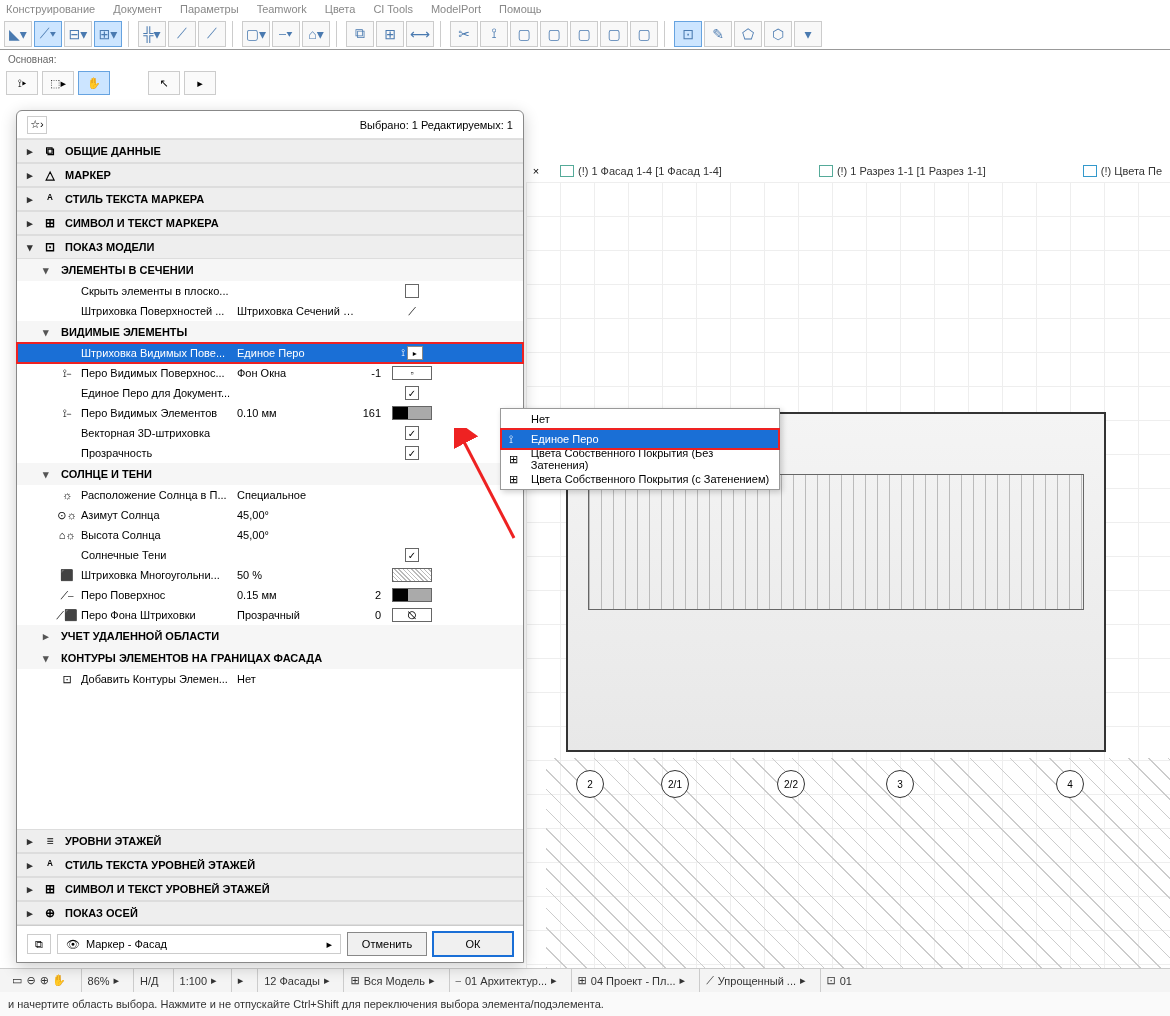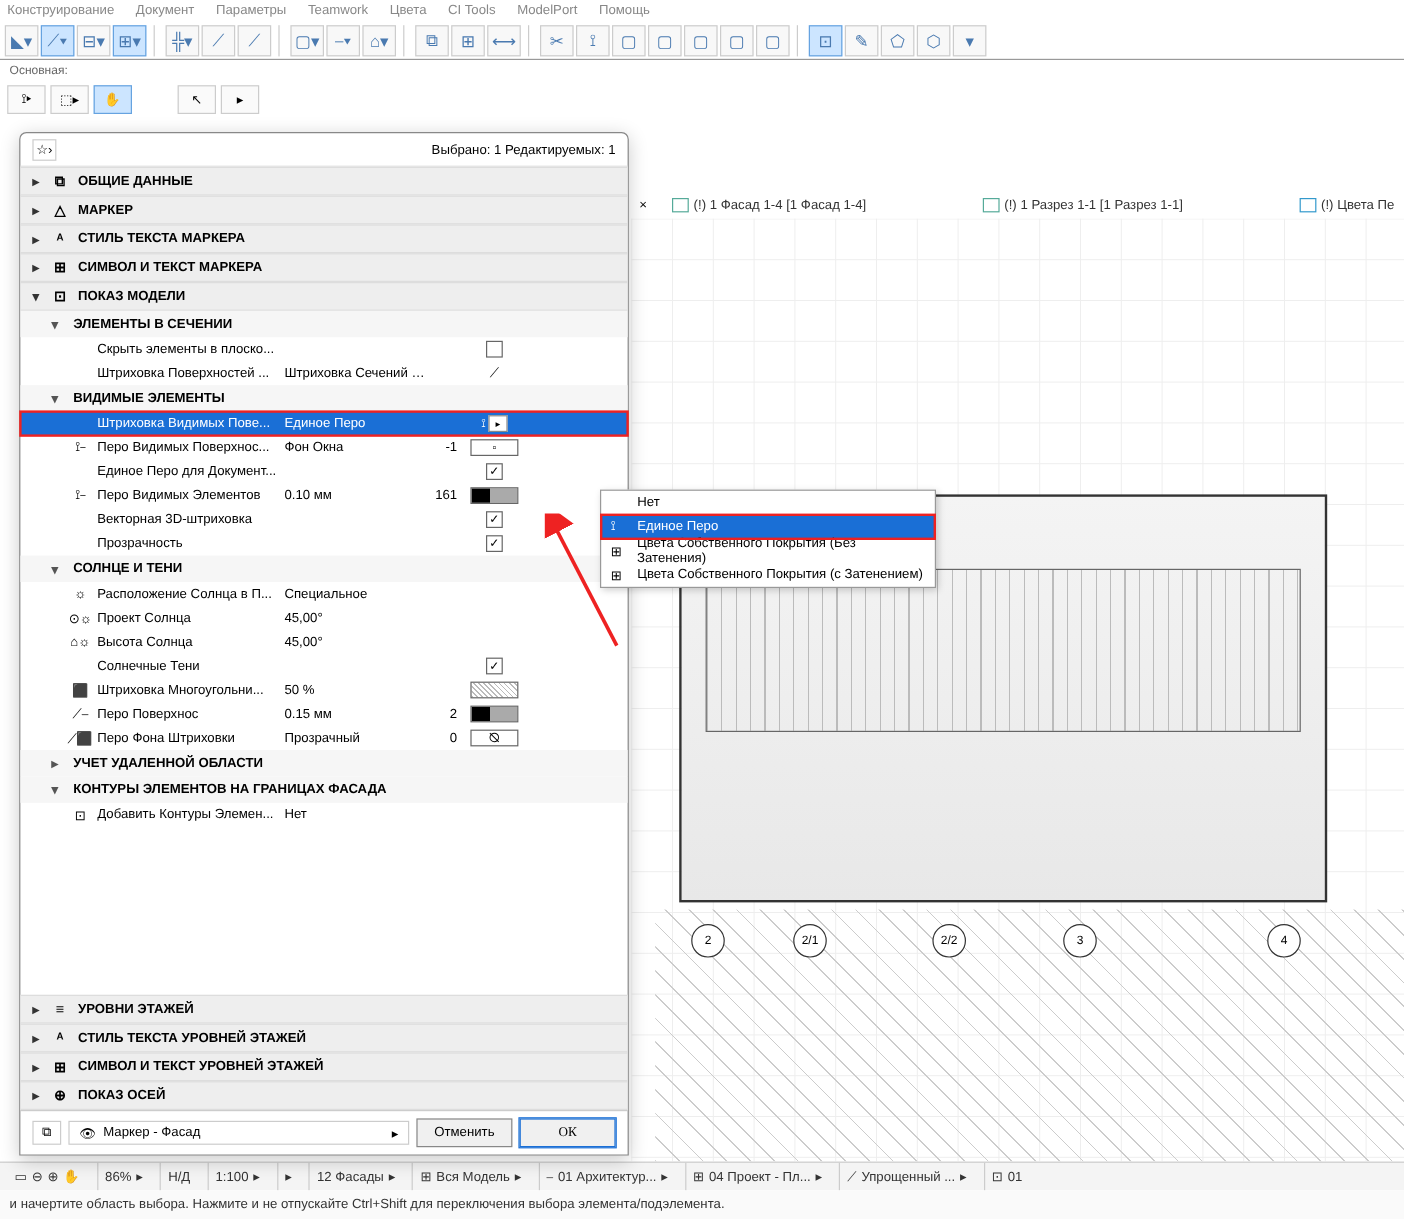--- a/index.html
+++ b/index.html
@@ -63,21 +63,21 @@
 .dropdown .dd-item.sel.red-border { outline: 2px solid #e22; outline-offset: -1px; }
 
 
 .red-arrow { position: absolute; z-index: 25; pointer-events: none; }
 
 
 .dlg-bottom { border-top: 1px solid #ccc; padding: 6px 10px; display: flex; align-items: center; gap: 6px; }
 .dlg-bottom .eye { width: 24px; height: 20px; border: 1px solid #ccc; display: inline-flex; align-items: center; justify-content: center; }
 .dlg-bottom .marker-label { border: 1px solid #ccc; padding: 2px 8px; flex: 1; height: 20px; display: flex; align-items: center; gap: 6px; }
 .dlg-bottom button { width: 80px; height: 24px; border: 1px solid #888; background: #f0f0f0; font-size: 11px; cursor: pointer; }
-.dlg-bottom button.ok { border: 1px solid #1a6fd6; box-shadow: 0 0 0 1px #1a6fd6; font-family: Liberation Serif, serif; }
+.dlg-bottom button.ok { border: 1px solid #1a6fd6; box-shadow: 0 0 0 1px #1a6fd6; }
 
 
 .canvas-tabs { position: absolute; left: 526px; top: 160px; right: 0; height: 22px; display: flex; align-items: center; font-size: 11px; gap: 6px; }
 .canvas-tabs .tab { padding: 2px 8px; display: inline-flex; align-items: center; gap: 4px; color: #333; }
 .canvas-tabs .tab .ticon { width: 14px; height: 12px; border: 1px solid #5a9; display: inline-block; }
 
 
 .canvas { position: absolute; left: 526px; top: 182px; right: 0; bottom: 48px; background: #fff; overflow: hidden; }
 .canvas .grid { position: absolute; inset: 0; background-size: 34px 34px; background-image: linear-gradient(#eee 1px,transparent 1px),linear-gradient(90deg,#eee 1px,transparent 1px); }
 .canvas .hatch-ground { position: absolute; left: 20px; right: 0; bottom: 0; height: 210px; background: repeating-linear-gradient(45deg,#ccc 0,#ccc 1px,transparent 1px,transparent 14px); }
@@ -271,21 +271,21 @@
       <span class="tri">▾</span>
       <span>СОЛНЦЕ И ТЕНИ</span>
     </div>
   <div class="prop-row">
       <span class="ricon">☼</span>
       <span class="rlabel">Расположение Солнца в П...</span>
       <span class="rval">Специальное</span>
     </div>
   <div class="prop-row">
       <span class="ricon">⊙☼</span>
-      <span class="rlabel">Проект Солнца</span>
+      <span class="rlabel">Азимут Солнца</span>
       <span class="rval">45,00°</span>
     </div>
   <div class="prop-row">
       <span class="ricon">⌂☼</span>
       <span class="rlabel">Высота Солнца</span>
       <span class="rval">45,00°</span>
     </div>
   <div class="prop-row">
       <span class="ricon"></span>
       <span class="rlabel">Солнечные Тени</span>

